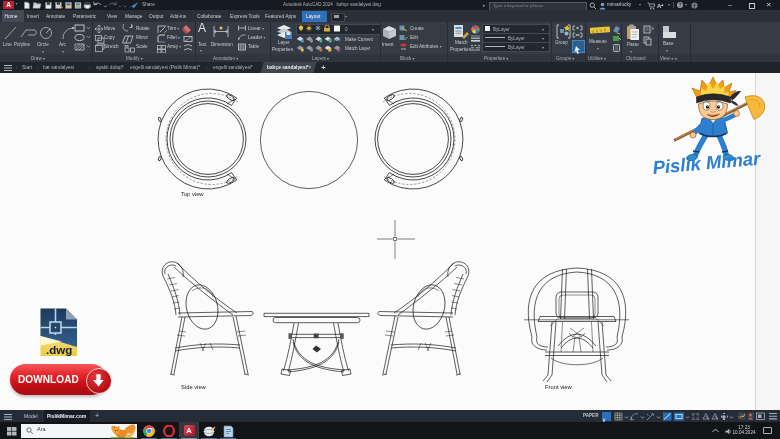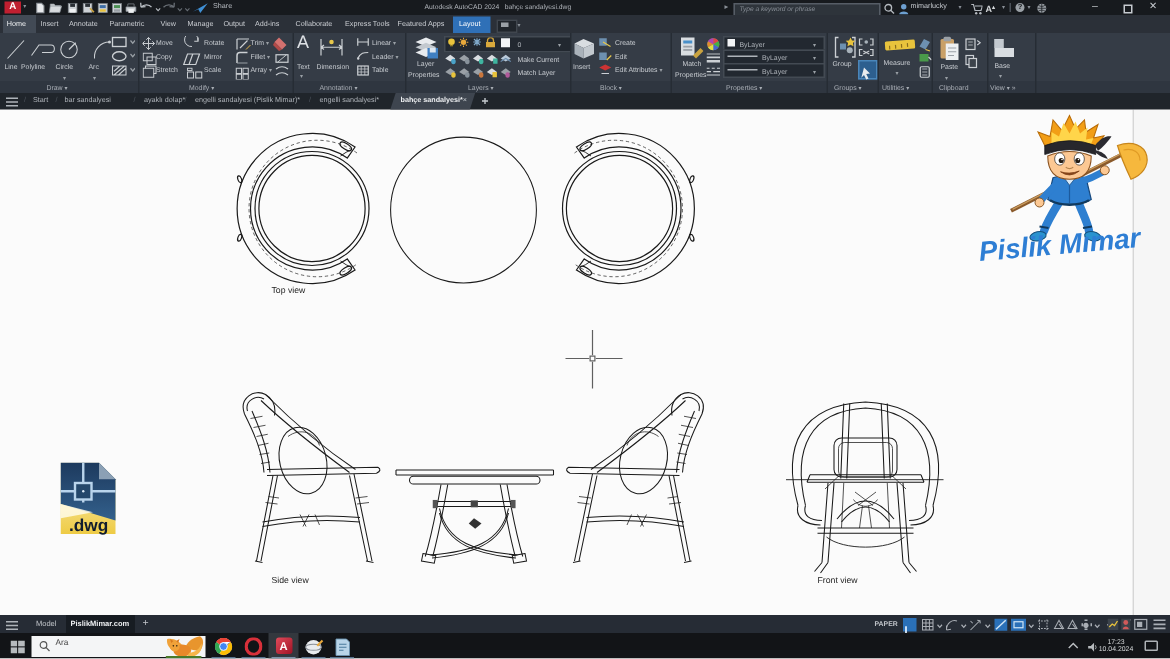--- a/index.html
+++ b/index.html
@@ -721,13 +721,20 @@
     <svg class="abs" style="left:712px;top:6px" width="7" height="5" viewBox="0 0 7 5">
         <path d="M 0.5,4 L 3.5,1 L 6.5,4" fill="none" stroke="#b6babd" stroke-width="1"></path>
       </svg>
     <svg class="abs" style="left:725px;top:5.5px" width="7" height="7" viewBox="0 0 8 8">
         <path d="M 0.5,3 h 2 l 2.5,-2.5 v 7 L 3,5 h -2.5 Z" fill="#b6babd"></path>
         <path d="M 6,2.5 a 2.5,2.5 0 0 1 0,3" stroke="#b6babd" fill="none" stroke-width="0.7"></path>
       </svg>
     <div class="abs" style="left:731px;top:2.5px;width:26px;text-align:center;color:#d5d8da;font-size:4.6px;line-height:5.6px;">17:23<br>10.04.2024</div>
     <div class="abs" style="left:763px;top:4.5px;width:7px;height:5.5px;border:0.7px solid #aeb2b6;border-radius:1px;"></div>
   </div>
+  <div id="dlbtn" class="abs">
+    <div class="txt">DOWNLOAD</div>
+    <div class="circ"></div>
+    <svg class="abs" style="left:83px;top:9.5px" width="11" height="13" viewBox="0 0 13 15">
+      <path d="M4 0 h5 v7 h3.6 L6.5 14.6 L0 7 h4 Z" fill="#ffffff"></path>
+    </svg>
+  </div>
 </div>
 
 </body></html>

